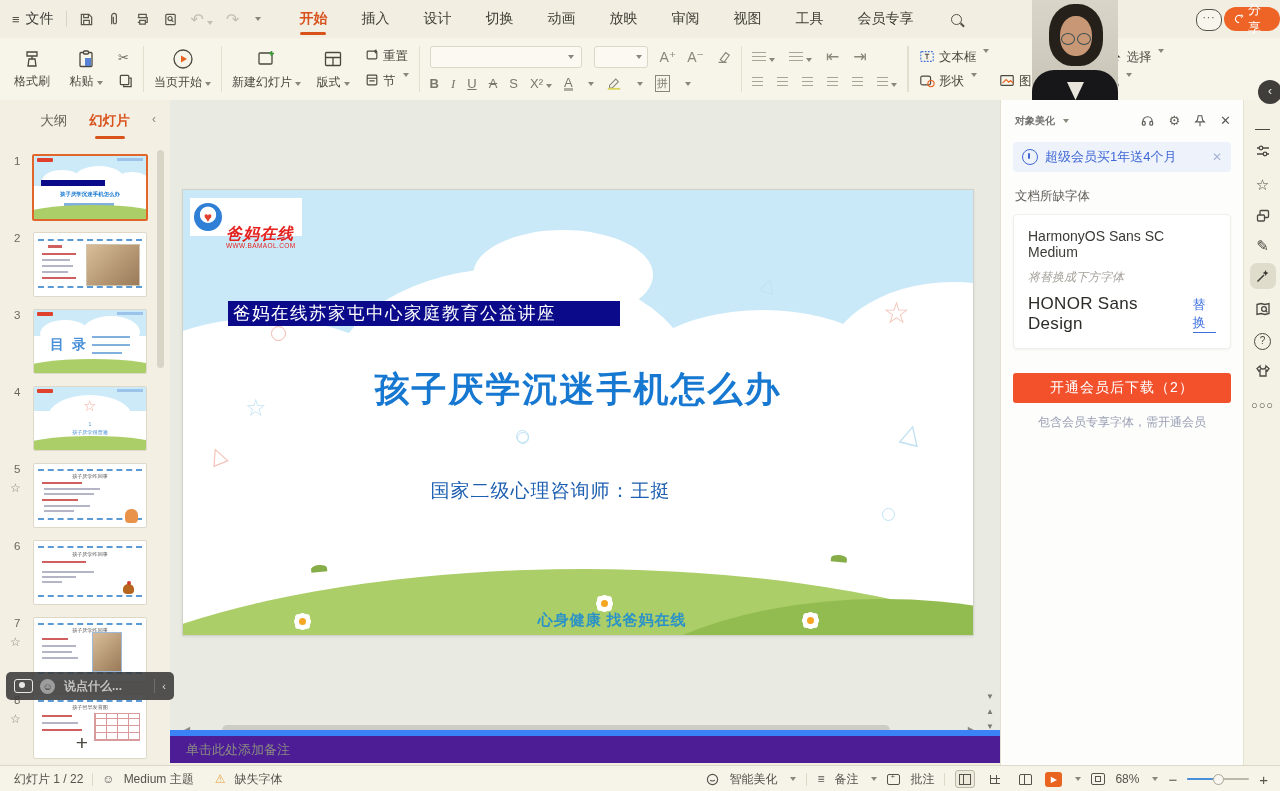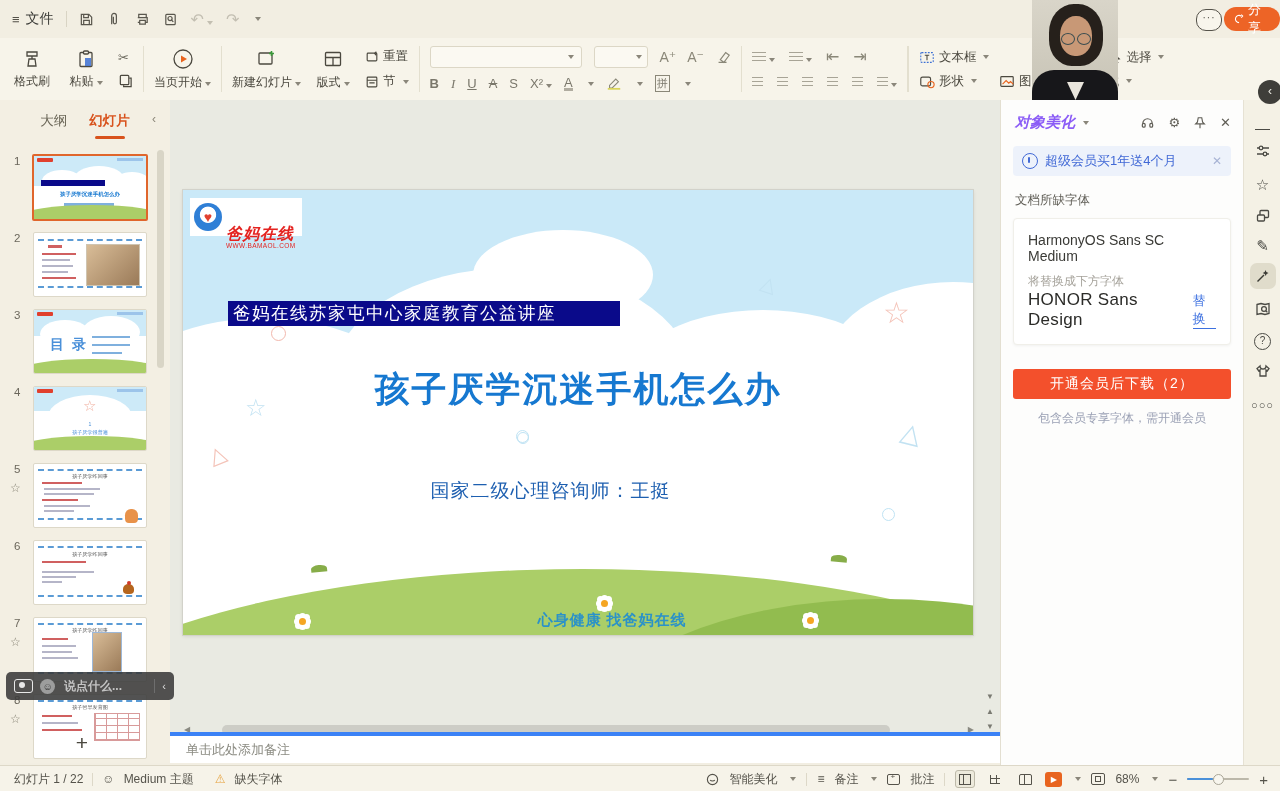--- a/index.html
+++ b/index.html
@@ -43,21 +43,21 @@
   .minicol{display:flex;flex-direction:column;justify-content:center;gap:8px;font-size:13px;color:#6a675c;}
   .combo{display:flex;align-items:center;border:1px solid #dcd7c6;background:#fbf9f2;border-radius:3px;height:20px;}
   .combo input{border:0;outline:0;background:transparent;height:16px;font-size:12px;padding:0 4px;}
   .fmt-glyphs{display:flex;align-items:center;gap:11px;font-size:13px;color:#7a776b;}
   .fmt-glyphs b{font-weight:bold;}
   .bars{display:inline-block;width:14px;height:10px;
         background:repeating-linear-gradient(#a8a496 0 1.5px,transparent 1.5px 4px);}
   .bars.sm{width:11px;}
   .ribbon-rows{display:flex;flex-direction:column;justify-content:center;gap:7px;}
   .rowline{display:flex;align-items:center;gap:12px;}
-  .lblbtn{display:flex;align-items:center;gap:4px;font-size:12.5px;color:#4b483f;white-space:nowrap;}
+  .lblbtn{display:flex;gap:4px;font-size:12.5px;color:#4b483f;white-space:nowrap;}
   .collapse-ribbon{position:absolute;left:1258px;top:80px;width:24px;height:24px;border-radius:50%;
                    background:#3f3e3a;color:#f0efe8;text-align:center;line-height:22px;font-size:12px;z-index:30;}
 
   
   .webcam{position:absolute;left:1032px;top:0;width:86px;height:100px;z-index:40;overflow:hidden;
           background:linear-gradient(#d9d5c9,#c7c3b5);}
   .cam-hair{position:absolute;left:17px;top:4px;width:54px;height:62px;background:#26201b;border-radius:46% 46% 42% 42%;}
   .cam-face{position:absolute;left:28px;top:16px;width:32px;height:40px;background:#c89876;border-radius:48% 48% 46% 46%;}
   .cam-gl{position:absolute;top:33px;width:12px;height:10px;border:1.5px solid #3a4d50;border-radius:50%;}
   .cam-body{position:absolute;left:0px;bottom:-4px;width:86px;height:34px;background:#17171a;border-radius:22px 22px 0 0;}
@@ -157,40 +157,40 @@
                -4px -4px 0 0 #fff,4px -4px 0 0 #fff,-4px 4px 0 0 #fff,4px 4px 0 0 #fff;}
   .s-footer{position:absolute;left:0;right:0;top:421px;text-align:center;text-indent:68px;
             color:#2b92c8;font-size:15px;font-weight:bold;
             font-family:"Liberation Serif","DejaVu Serif",serif;letter-spacing:1px;}
   .hscroll{position:absolute;left:14px;top:624px;width:790px;height:11px;display:flex;align-items:center;gap:4px;}
   .hs-arrow{font-size:8px;color:#8a8a82;}
   .hs-track{flex:1;height:10px;position:relative;}
   .hs-thumb{position:absolute;left:28px;top:0;width:668px;height:10px;border-radius:5px;background:#cdcdc6;}
   .pager{position:absolute;left:812px;top:592px;width:16px;display:flex;flex-direction:column;gap:6px;
          align-items:center;color:#7a7a72;font-size:8px;}
-  .notes{position:absolute;left:0;right:0;bottom:0;height:27px;background:#ffffff;border-top:4px solid #3b82f6;
+  .notes{position:absolute;left:0;right:0;bottom:0;height:27px;background:#4c1d95;border-top:6px solid #3b82f6;
          font-size:13px;color:#8b8b82;line-height:27px;padding-left:16px;}
 
   
   .panel{position:absolute;left:1000px;top:100px;width:243px;height:665px;background:#fdfdfc;
          border-left:1px solid #e3dfd1;box-sizing:border-box;}
   .p-head{display:flex;align-items:center;padding:13px 12px 8px 14px;gap:5px;}
-  .p-title{font-size:15px;font-weight:bold;color:#8b5cf6;font-style:italic;}
+  .p-title{font-size:10px;font-weight:bold;color:#737373;}
   .p-icons{margin-left:auto;display:flex;align-items:center;gap:13px;color:#5f5d55;font-size:13px;}
   .promo{margin:6px 12px 0;height:30px;border-radius:4px;background:#edf2fb;display:flex;
          align-items:center;gap:7px;padding:0 9px;font-size:13px;color:#4169d6;}
   .promo .x{margin-left:auto;color:#a7b3d4;font-size:12px;}
   .bulb{width:14px;height:14px;border-radius:50%;border:1.3px solid #4169d6;position:relative;flex:0 0 auto;}
   .bulb::after{content:"";position:absolute;left:5px;top:3px;width:2.4px;height:6px;background:#4169d6;border-radius:2px;}
   .p-label{margin:16px 14px 0;font-size:12.5px;color:#5f5d55;}
   .font-card{margin:9px 12px 0;background:#fff;border:1px solid #f0efe9;border-radius:4px;
              box-shadow:0 1px 3px rgba(0,0,0,.05);padding:13px 14px 14px;}
   .fc-missing{font-size:14px;color:#3a3a36;}
-  .fc-hint{font-size:12px;color:#a5a29a;margin-top:9px;}
-  .fc-row{display:flex;align-items:baseline;justify-content:space-between;}
+  .fc-hint{font-size:12px;color:#a5a29a;margin-top:9px;font-style:italic;}
+  .fc-row{display:flex;align-items:baseline;margin-top:8px;justify-content:space-between;}
   .fc-target{font-size:17px;color:#2b2b28;letter-spacing:.3px;}
   .fc-link{margin-left:12px;font-size:13px;color:#3c70e0;border-bottom:1px solid #3c70e0;}
   .dl-btn{margin:24px 12px 0;height:30px;border-radius:3px;background:#f3502c;color:#fff;
           font-size:14px;display:flex;align-items:center;justify-content:center;letter-spacing:1px;}
   .dl-note{margin-top:11px;text-align:center;font-size:12px;color:#9aa0b4;}
 
   
   .rail{position:absolute;left:1243px;top:100px;width:37px;height:665px;background:#f4f1e5;
         border-left:1px solid #e6e2d4;}
   .rail .ric{position:absolute;left:50%;transform:translateX(-50%);color:#4a4a44;font-size:15px;
@@ -251,20 +251,33 @@
           </svg>
         <svg class="svgi" width="15" height="15" viewBox="0 0 16 16" fill="none" stroke="#5a574e" stroke-width="1.3">
             <rect x="3" y="2.5" width="10" height="11" rx="1"></rect>
             <circle cx="7.5" cy="7" r="2.2"></circle>
             <path d="M9 8.5l2 2"></path>
           </svg>
         <span class="dis">↶<span class="caret lt"></span></span>
         <span class="dis">↷</span>
         <span class="caret"></span>
       </div>
+    </div>
+    <div class="menu-tabs">
+      <span class="mtab active">开始</span>
+      <span class="mtab">插入</span>
+      <span class="mtab">设计</span>
+      <span class="mtab">切换</span>
+      <span class="mtab">动画</span>
+      <span class="mtab">放映</span>
+      <span class="mtab">审阅</span>
+      <span class="mtab">视图</span>
+      <span class="mtab">工具</span>
+      <span class="mtab">会员专享</span>
+      <span class="mag" style="margin-left:6px"></span>
     </div>
     <span class="msg-pill">···</span>
     <span class="share-btn">
       <svg width="12" height="12" viewBox="0 0 14 14" fill="none" stroke="#fff" stroke-width="1.5">
           <path d="M7 12a5 5 0 113-9"></path>
           <path d="M10 1l2 2-2 2"></path>
         </svg>
       <span>分享</span>
     </span>
   </div>

